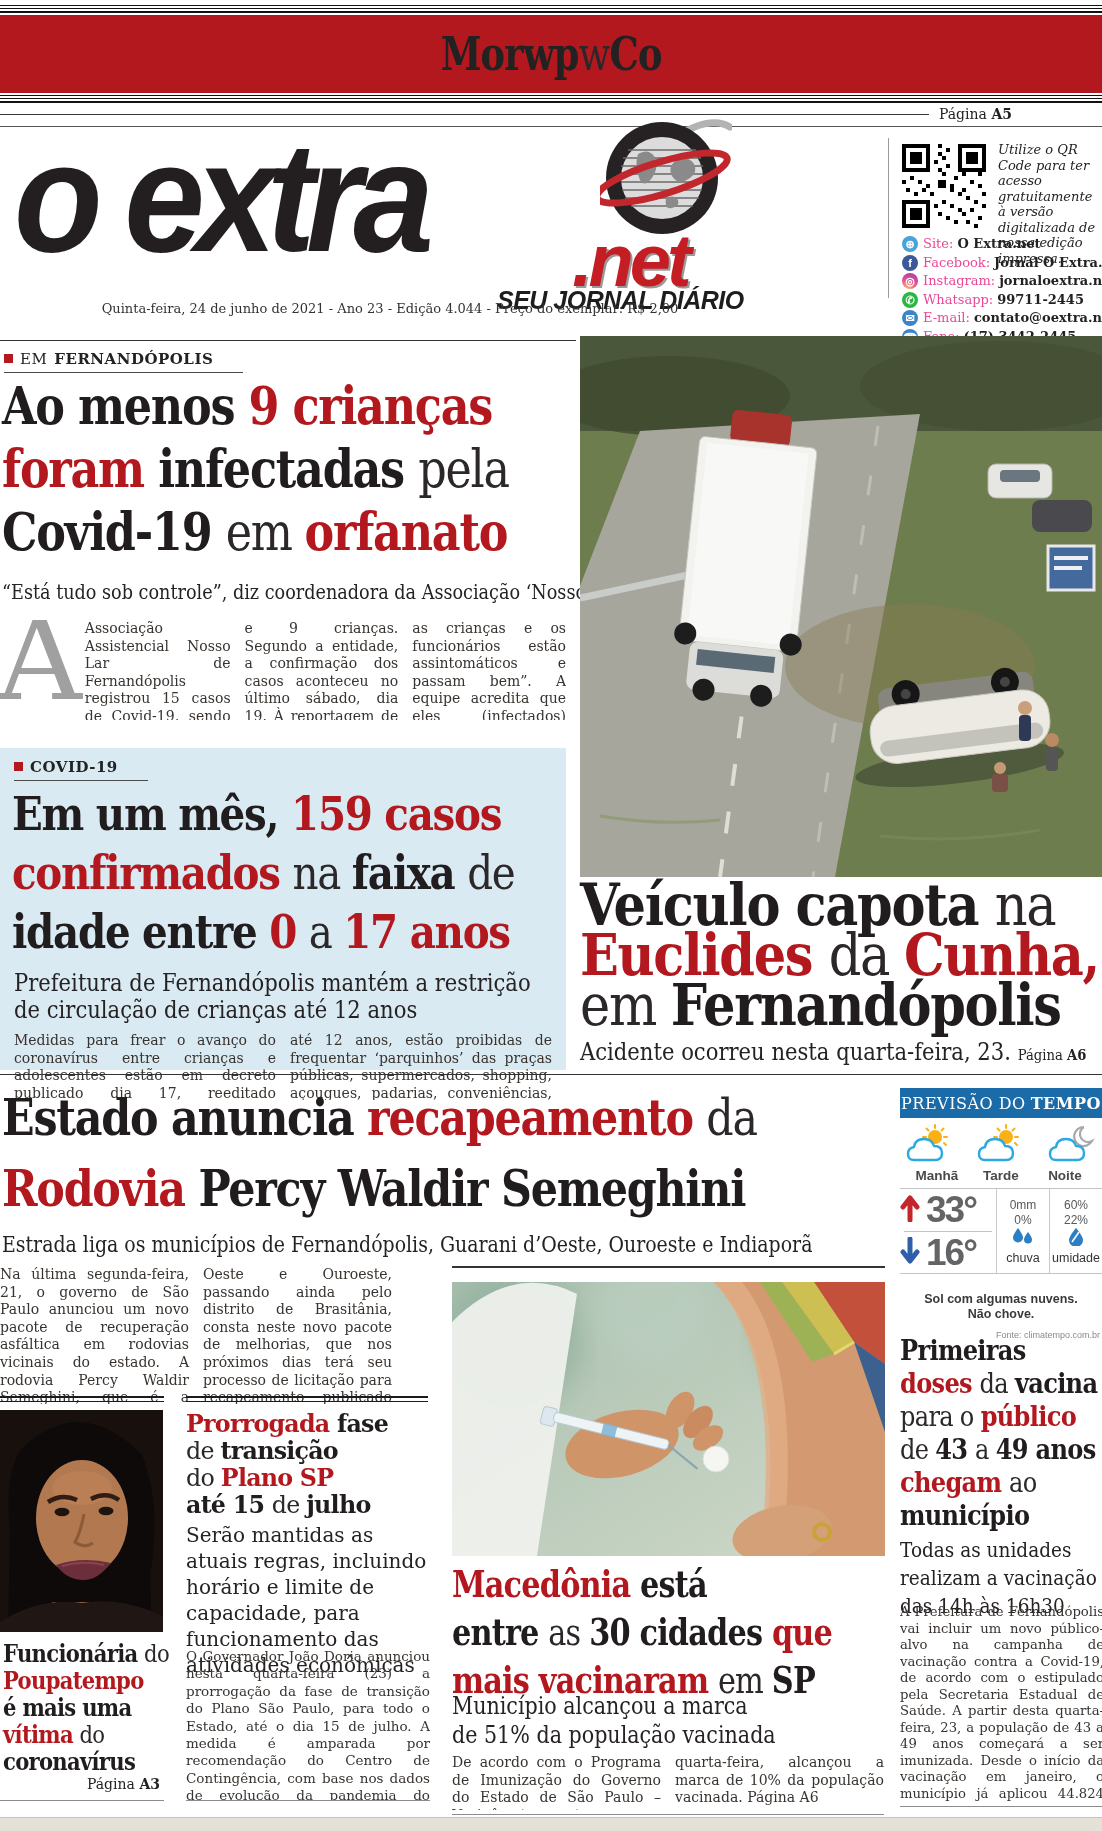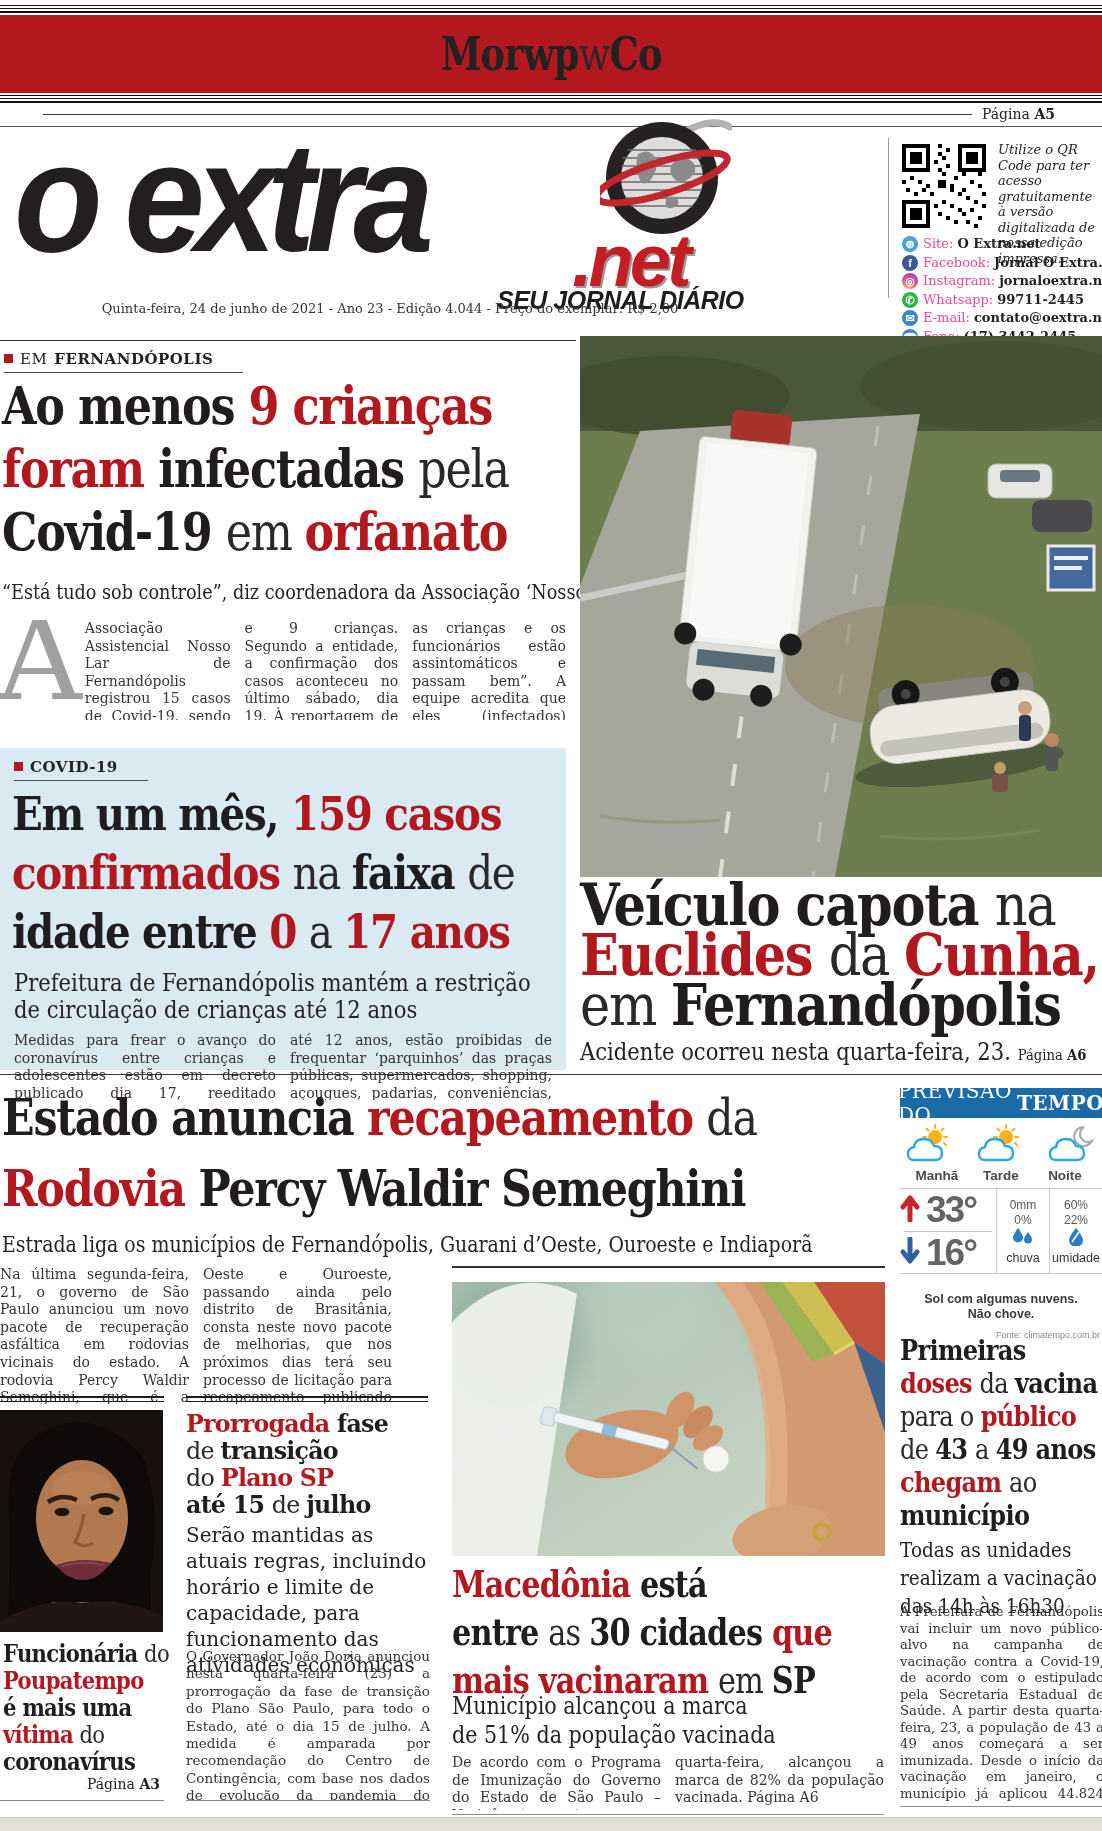--- a/index.html
+++ b/index.html
@@ -78,21 +78,21 @@
   .bcol{flex:1;}
   .cols-main .bcol:first-child{flex:1.5;}
   .bcol-dc{display:flex;}
   .dropcap{font-size:116px;line-height:90px;color:#a0a0a0;margin:-6px 3px 0 -2px;flex:0 0 auto;}
   .dctext{flex:1;}
   
   #covid-box{background:#d9eaf3;}
   
   #weather{font-family:"Liberation Sans",sans-serif;}
   .wx-header{height:30px;background:#1b6ba8;color:#fff;display:flex;align-items:center;justify-content:center;
-             font-family:"DejaVu Serif",serif;font-size:20px;letter-spacing:.5px;}
+             font-family:"DejaVu Serif",serif;font-size:16px;letter-spacing:.5px;}
   .wx-header b{font-weight:700;margin-left:5px;}
   .wx-icons{display:flex;justify-content:space-between;padding:6px 6px 0 6px;}
   .wx-labels{display:flex;justify-content:space-between;padding:0 10px;font-size:13.5px;font-weight:bold;color:#4a4a4c;gap:10px;}
   .wx-labels span{width:33%;text-align:center;}
   .wx-hr{border-top:1px solid #c3c3c3;margin:5px 0 0 0;}
   .wx-main{display:flex;height:84px;}
   .wx-temps{width:96px;display:flex;flex-direction:column;justify-content:space-around;}
   .temp-row{display:flex;align-items:center;gap:6px;}
   .temp-val{font-size:37px;color:#636466;font-weight:bold;letter-spacing:-2px;}
   .temp-sep{border-top:1px solid #c3c3c3;margin:0 4px;}
@@ -118,21 +118,21 @@
   <div class="abs stripes" style="left:0;top:5px;width:1102px;"></div>
   <div id="banner" class="abs" style="left:0;top:15px;width:1102px;height:78px;">
     <div class="banner-line" style="display:flex;">
         <div class="hl-line"><span class="seg-u">M</span><span class="seg-u">o</span></div>
         <div class="hl-line"><span class="seg-e">r</span><span class="seg-undefined">w</span></div>
         <div class="hl-line"><span class="seg-e">p</span><span class="seg-l">w</span></div>
         <div class="hl-line"><span class="seg-o">C</span><span class="seg-u">o</span></div>
       </div>
   </div>
   <div class="abs stripes" style="left:0;top:95px;width:1102px;"></div>
-  <div class="abs pageref-row" style="left:0;top:106px;width:1012px;height:16px;padding-left:43px;">
+  <div class="abs pageref-row" style="left:0;top:106px;width:1012px;height:16px;">
     <div class="pr-line"></div>
     <div class="pr-text">
       <span>Página</span>
       <b>A5</b>
     </div>
   </div>
   <div class="abs thin-rule" style="left:0;top:126px;width:1102px;"></div>
 
   <div id="logo-main" class="abs" style="left:14px;top:122px;">o extra</div>
   <div class="abs" style="left:600px;top:114px;">
@@ -576,21 +576,21 @@
       <div class="hl-line"><span class="seg-r">Macedônia </span><span class="seg-k">está</span></div>
       <div class="hl-line"><span class="seg-k">entre </span><span class="seg-l">as </span><span class="seg-k">30 cidades </span><span class="seg-r">que</span></div>
       <div class="hl-line"><span class="seg-r">mais vacinaram </span><span class="seg-l">em </span><span class="seg-k">SP</span></div>
     </div>
   <div class="sub sub-mac" style="left:452px;top:1692px;">
       <div>Município alcançou a marca</div>
       <div>de 51% da população vacinada</div>
     </div>
   <div class="body cols" style="left:452px;top:1754px;width:432px;height:56px;">
       <div class="bcol">De acordo com o Programa de Imunização do Governo do Estado de São Paulo – Vacinômetro, nesta</div>
-      <div class="bcol">quarta-feira, alcançou a marca de 82% da população vacinada. Página A6</div>
+      <div class="bcol">quarta-feira, alcançou a marca de 10% da população vacinada. Página A6</div>
     </div>
 
   <div class="abs rule-thin" style="left:0;top:1800px;width:164px;"></div>
   <div class="abs rule-thin" style="left:186px;top:1800px;width:244px;"></div>
   <div class="abs rule-thin" style="left:452px;top:1814px;width:432px;"></div>
   <div class="abs rule-thin" style="left:900px;top:1806px;width:204px;"></div>
   <div id="bottom-strip" class="abs" style="left:0;top:1817px;width:1102px;height:14px;"></div>
 
 </div>
 

